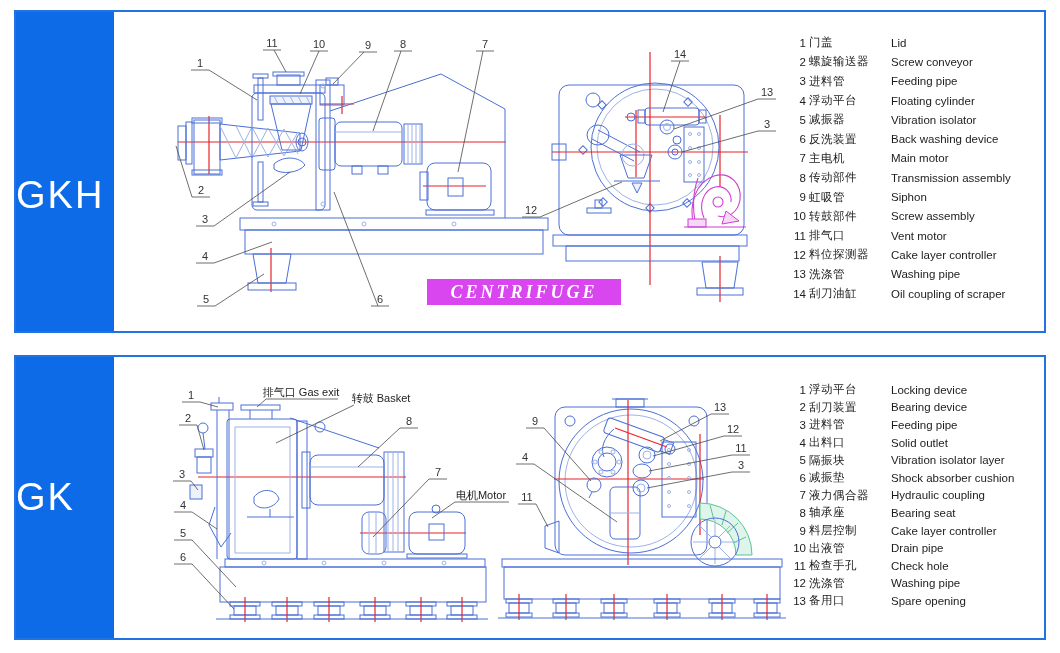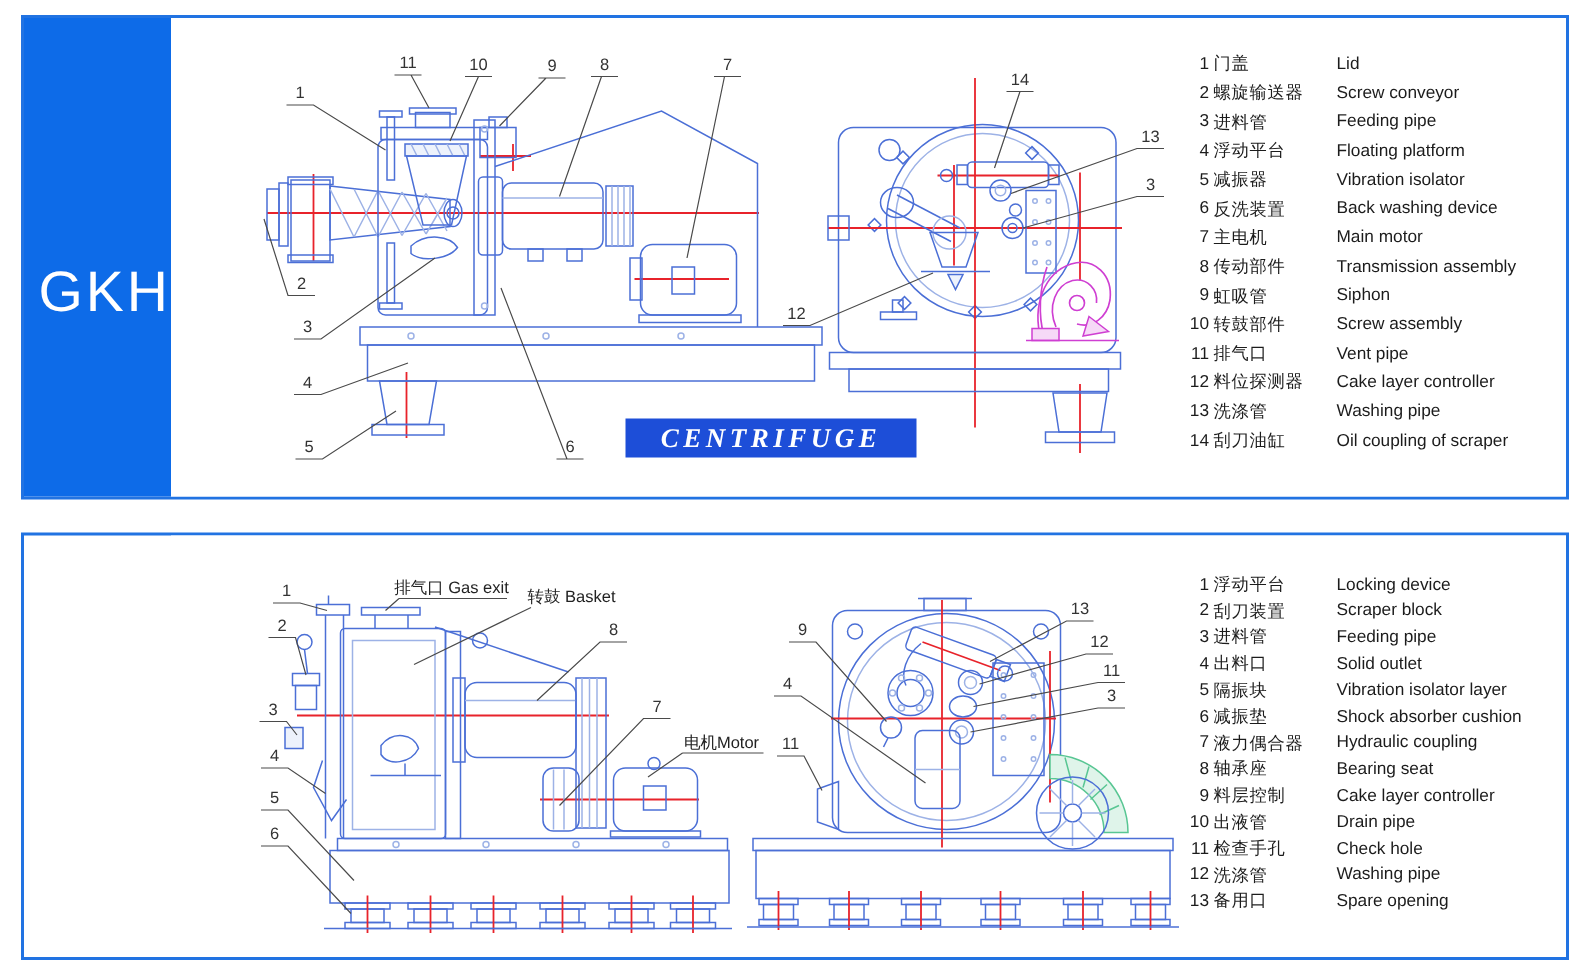--- a/index.html
+++ b/index.html
@@ -2,39 +2,39 @@
 <html><head>
 <meta charset="utf-8">
 <style>
   html,body{margin:0;padding:0;background:#ffffff;}
   body{width:1060px;height:653px;position:relative;overflow:hidden;
        font-family:"Liberation Sans", sans-serif;}
   .panel{position:absolute;left:14px;width:1028px;border:2px solid #2173e2;background:#fff;}
   .panel-gkh{top:10px;height:319px;}
   .panel-gk{top:355px;height:281px;}
   .side-label{position:absolute;left:0;top:0;bottom:0;width:98px;background:#0d6be8;
-      color:#fff;display:flex;align-items:center;justify-content:flex-end;
+      color:#fff;display:flex;align-items:center;justify-content:flex-start;
       font-size:38px;letter-spacing:2px;font-weight:400;}
   .side-label.low span{margin-top:48px;}
   .content{position:absolute;left:98px;top:0;right:0;bottom:0;background:#fff;}
   .drawing{position:absolute;left:0;top:0;}
   .callout{position:absolute;transform:translate(-50%,-50%);font-size:11px;color:#333;
       white-space:nowrap;line-height:1;}
   .anno{position:absolute;transform:translate(-50%,-50%);font-size:11px;color:#222;white-space:nowrap;}
   .parts-list{position:absolute;left:674px;width:252px;}
   .part-row{display:flex;align-items:center;color:#1c1c1c;font-size:11.5px;}
   .panel-gkh .part-row{height:19.3px;}
   .panel-gk .part-row{height:17.6px;}
   .part-num{width:18px;text-align:right;flex:none;}
   .part-cn{width:82px;margin-left:3px;flex:none;letter-spacing:.5px;}
   .part-en{flex:1;}
   .logo-name{position:absolute;left:302px;top:222px;width:216px;text-align:center;
       font-family:"Liberation Serif", serif;font-style:italic;font-weight:bold;
       font-size:42px;color:#161616;letter-spacing:1px;line-height:44px;}
-  .logo-tag{position:absolute;left:303px;top:267px;width:194px;height:26px;background:#1d4ed8;
+  .logo-tag{position:absolute;left:313px;top:267px;width:194px;height:26px;background:#d946ef;
       color:#fff;font-family:"Liberation Serif", serif;font-style:italic;font-weight:bold;
       font-size:18px;letter-spacing:3px;text-align:center;line-height:26px;}
   
   .b{stroke:#4b6fd6;fill:none;stroke-width:1;}
   .bf{stroke:#4b6fd6;fill:#edf2fc;stroke-width:1;}
   .bl{stroke:#9db2e6;fill:none;stroke-width:1;}
   .r{stroke:#e8232b;fill:none;stroke-width:1.2;}
   .ldr{stroke:#4a4a4a;fill:none;stroke-width:0.8;}
   .m{stroke:#cf3fd2;fill:none;stroke-width:1.1;}
   .mf{stroke:#cf3fd2;fill:#f6d9f7;stroke-width:1;}
@@ -247,21 +247,21 @@
 
         <div class="part-row">
           <span class="part-num">3</span>
           <span class="part-cn">进料管</span>
           <span class="part-en">Feeding pipe</span>
         </div>
 
         <div class="part-row">
           <span class="part-num">4</span>
           <span class="part-cn">浮动平台</span>
-          <span class="part-en">Floating platform</span>
+          <span class="part-en">Floating cylinder</span>
         </div>
 
         <div class="part-row">
           <span class="part-num">5</span>
           <span class="part-cn">减振器</span>
           <span class="part-en">Vibration isolator</span>
         </div>
 
         <div class="part-row">
           <span class="part-num">6</span>
@@ -289,21 +289,21 @@
 
         <div class="part-row">
           <span class="part-num">10</span>
           <span class="part-cn">转鼓部件</span>
           <span class="part-en">Screw assembly</span>
         </div>
 
         <div class="part-row">
           <span class="part-num">11</span>
           <span class="part-cn">排气口</span>
-          <span class="part-en">Vent pipe</span>
+          <span class="part-en">Vent motor</span>
         </div>
 
         <div class="part-row">
           <span class="part-num">12</span>
           <span class="part-cn">料位探测器</span>
           <span class="part-en">Cake layer controller</span>
         </div>
 
         <div class="part-row">
           <span class="part-num">13</span>
@@ -314,20 +314,23 @@
         <div class="part-row">
           <span class="part-num">14</span>
           <span class="part-cn">刮刀油缸</span>
           <span class="part-en">Oil coupling of scraper</span>
         </div>
       </div>
   </div>
 </div>
 
 <div class="panel panel-gk">
+  <div class="side-label">
+    <span>GK</span>
+  </div>
   <div class="content">
 
     <svg class="drawing" width="926" height="277" viewBox="0 0 926 277">
 
       <g>
         <line class="r" x1="84" y1="120" x2="292" y2="120"></line>
         <line class="r" x1="246" y1="176" x2="352" y2="176"></line>
 
         <rect class="b" x="97" y="46" width="22" height="7"></rect>
         <line class="b" x1="105" y1="40" x2="105" y2="46"></line>
@@ -564,21 +567,21 @@
 
         <div class="part-row">
           <span class="part-num">1</span>
           <span class="part-cn">浮动平台</span>
           <span class="part-en">Locking device</span>
         </div>
 
         <div class="part-row">
           <span class="part-num">2</span>
           <span class="part-cn">刮刀装置</span>
-          <span class="part-en">Scraper block</span>
+          <span class="part-en">Bearing device</span>
         </div>
 
         <div class="part-row">
           <span class="part-num">3</span>
           <span class="part-cn">进料管</span>
           <span class="part-en">Feeding pipe</span>
         </div>
 
         <div class="part-row">
           <span class="part-num">4</span>

